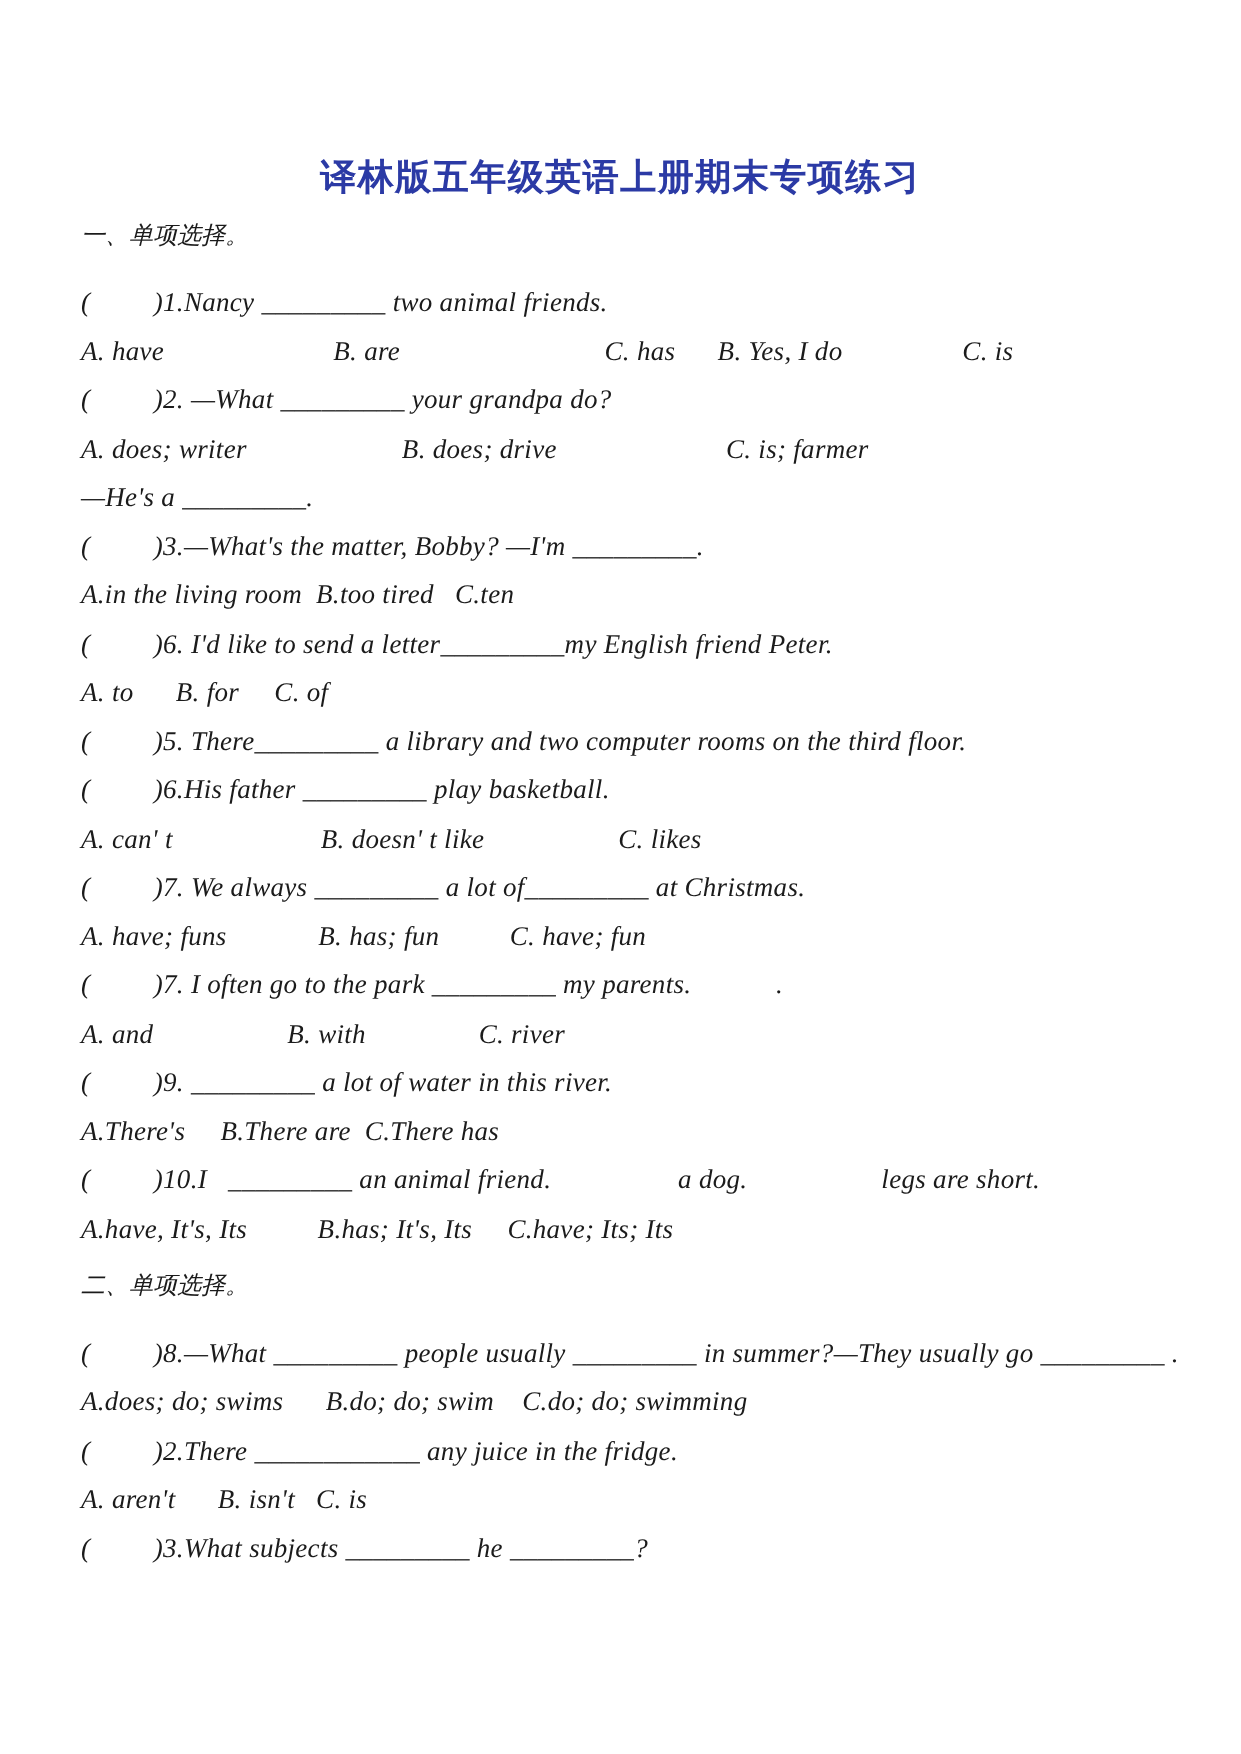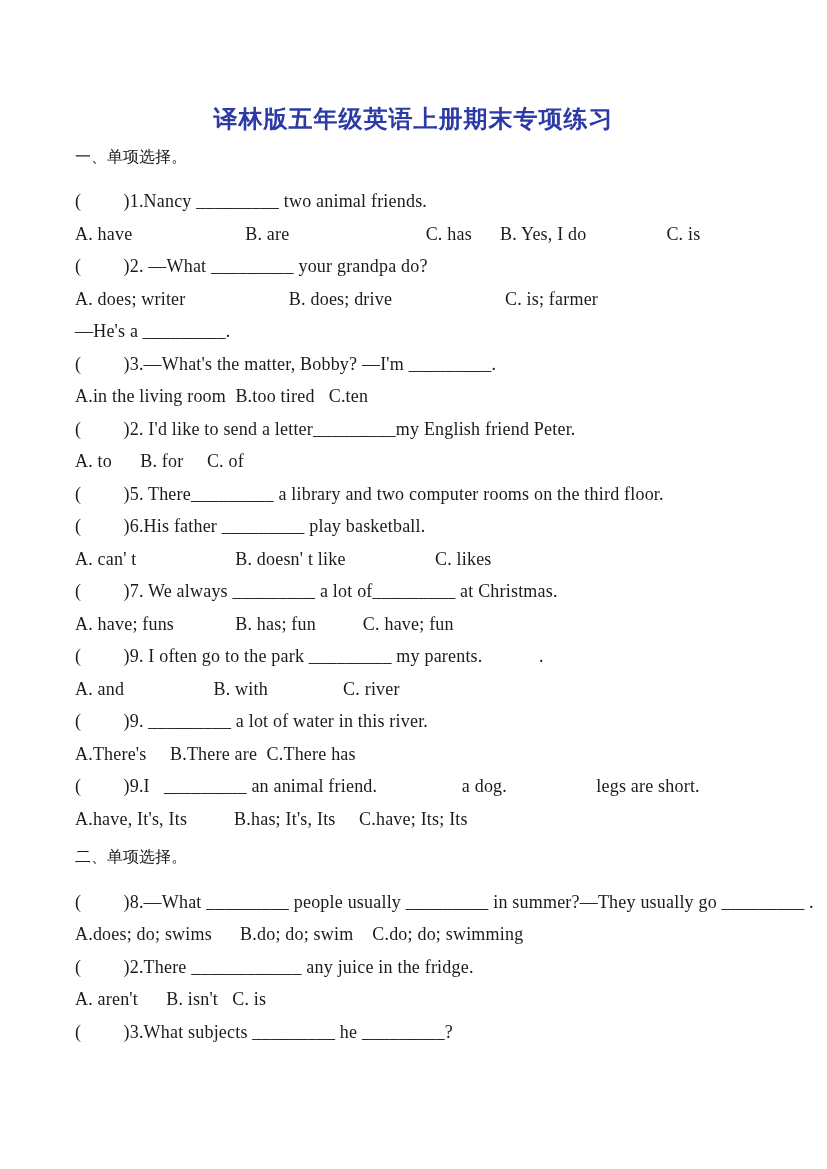--- a/index.html
+++ b/index.html
@@ -20,22 +20,23 @@
     padding-top: 103px;
     margin: 0;
     text-align: center;
     font-size: 24px;
     font-weight: bold;
     letter-spacing: 1px;
     line-height: 32px;
     white-space: pre;
   }
   .doc-body {
-    padding-left: 75px;
+    padding-left: 54px;
     padding-right: 40px;
+    font-style: italic;
   }
   .heading {
     height: 32.5px;
     margin-top: 6px;
     margin-bottom: 12px;
     display: flex;
     align-items: center;
     font-size: 16px;
     white-space: pre;
   }
@@ -55,32 +56,32 @@
   <h1 class="title" style="color: rgb(43, 58, 165);">译林版五年级英语上册期末专项练习</h1>
   <div class="doc-body" id="doc-body">
       <div class="heading">一、单项选择。</div>
       <div class="line">(         )1.Nancy _________ two animal friends.</div>
       <div class="line">A. have                        B. are                             C. has      B. Yes, I do                 C. is</div>
       <div class="line">(         )2. —What _________ your grandpa do?</div>
       <div class="line">A. does; writer                      B. does; drive                        C. is; farmer</div>
       <div class="line">—He's a _________.</div>
       <div class="line">(         )3.—What's the matter, Bobby? —I'm _________.</div>
       <div class="line">A.in the living room  B.too tired   C.ten</div>
-      <div class="line">(         )2. I'd like to send a letter_________my English friend Peter.</div>
+      <div class="line">(         )6. I'd like to send a letter_________my English friend Peter.</div>
       <div class="line">A. to      B. for     C. of</div>
       <div class="line">(         )5. There_________ a library and two computer rooms on the third floor.</div>
       <div class="line">(         )6.His father _________ play basketball.</div>
       <div class="line">A. can' t                     B. doesn' t like                   C. likes</div>
       <div class="line">(         )7. We always _________ a lot of_________ at Christmas.</div>
       <div class="line">A. have; funs             B. has; fun          C. have; fun</div>
-      <div class="line">(         )9. I often go to the park _________ my parents.            .</div>
+      <div class="line">(         )7. I often go to the park _________ my parents.            .</div>
       <div class="line">A. and                   B. with                C. river</div>
       <div class="line">(         )9. _________ a lot of water in this river.</div>
       <div class="line">A.There's     B.There are  C.There has</div>
-      <div class="line">(         )9.I   _________ an animal friend.                  a dog.                   legs are short.</div>
+      <div class="line">(         )10.I   _________ an animal friend.                  a dog.                   legs are short.</div>
       <div class="line">A.have, It's, Its          B.has; It's, Its     C.have; Its; Its</div>
       <div class="heading">二、单项选择。</div>
       <div class="line">(         )8.—What _________ people usually _________ in summer?—They usually go _________ .</div>
       <div class="line">A.does; do; swims      B.do; do; swim    C.do; do; swimming</div>
       <div class="line">(         )2.There ____________ any juice in the fridge.</div>
       <div class="line">A. aren't      B. isn't   C. is</div>
       <div class="line">(         )3.What subjects _________ he _________?</div>
     </div>
 </div>
 

